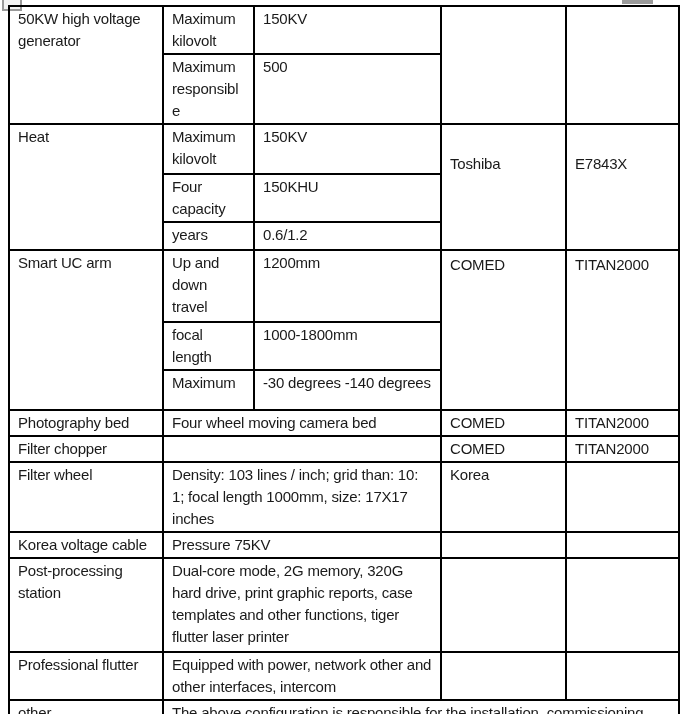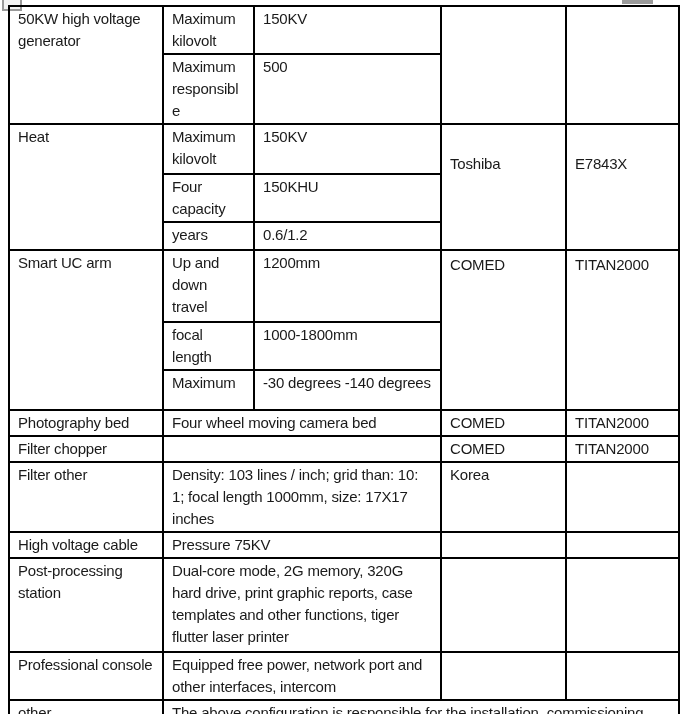--- a/index.html
+++ b/index.html
@@ -113,40 +113,40 @@
         <td>COMED</td>
         <td>TITAN2000</td>
       </tr>
       <tr style="height:24px">
         <td>Filter chopper</td>
         <td colspan="2"></td>
         <td>COMED</td>
         <td>TITAN2000</td>
       </tr>
       <tr style="height:47px">
-        <td>Filter other</td>
+        <td>Filter wheel</td>
         <td colspan="2">Density: 103 lines / inch; grid than: 10: 1; focal length 1000mm, size: 17X17 inches</td>
         <td>Korea</td>
         <td></td>
       </tr>
       <tr style="height:24px">
-        <td>High voltage cable</td>
+        <td>Korea voltage cable</td>
         <td colspan="2">Pressure 75KV</td>
         <td></td>
         <td></td>
       </tr>
       <tr style="height:94px">
         <td>Post-processing station</td>
         <td colspan="2">Dual-core mode, 2G memory, 320G hard drive, print graphic reports, case templates and other functions, tiger flutter laser printer</td>
         <td></td>
         <td></td>
       </tr>
       <tr style="height:46px">
-        <td>Professional console</td>
-        <td colspan="2">Equipped free power, network port and other interfaces, intercom</td>
+        <td>Professional flutter</td>
+        <td colspan="2">Equipped with power, network other and other interfaces, intercom</td>
         <td></td>
         <td></td>
       </tr>
 
       <tr style="height:46px">
         <td>other</td>
         <td colspan="4">The above configuration is responsible for the installation, commissioning, training; software life free upgrade, flat up to 2 years warranty</td>
       </tr>
     </tbody>
   </table>

